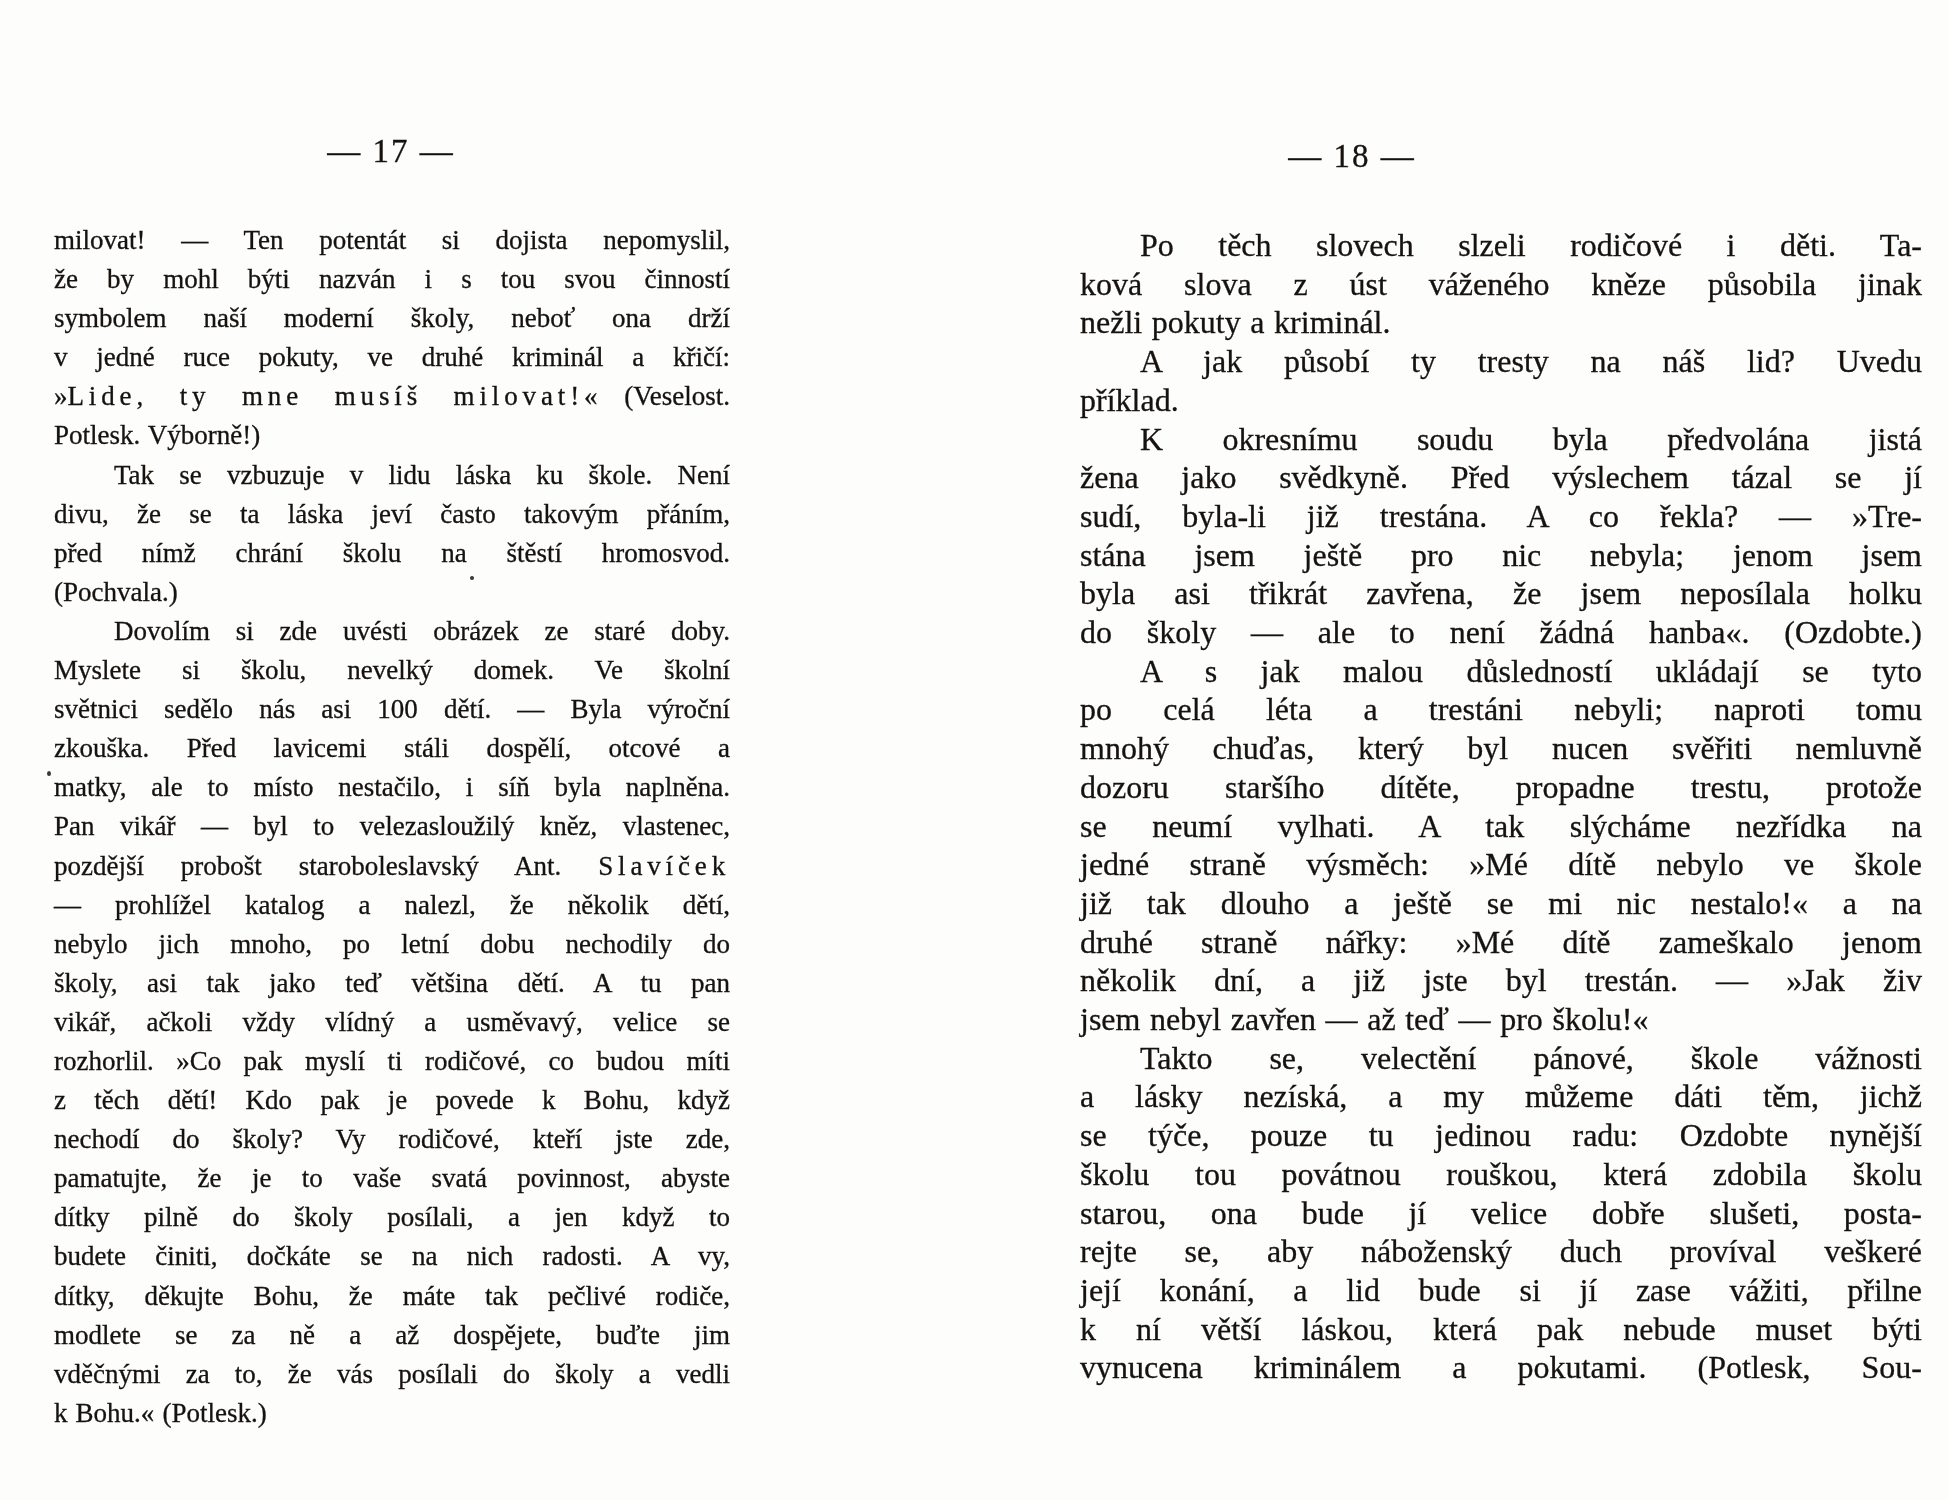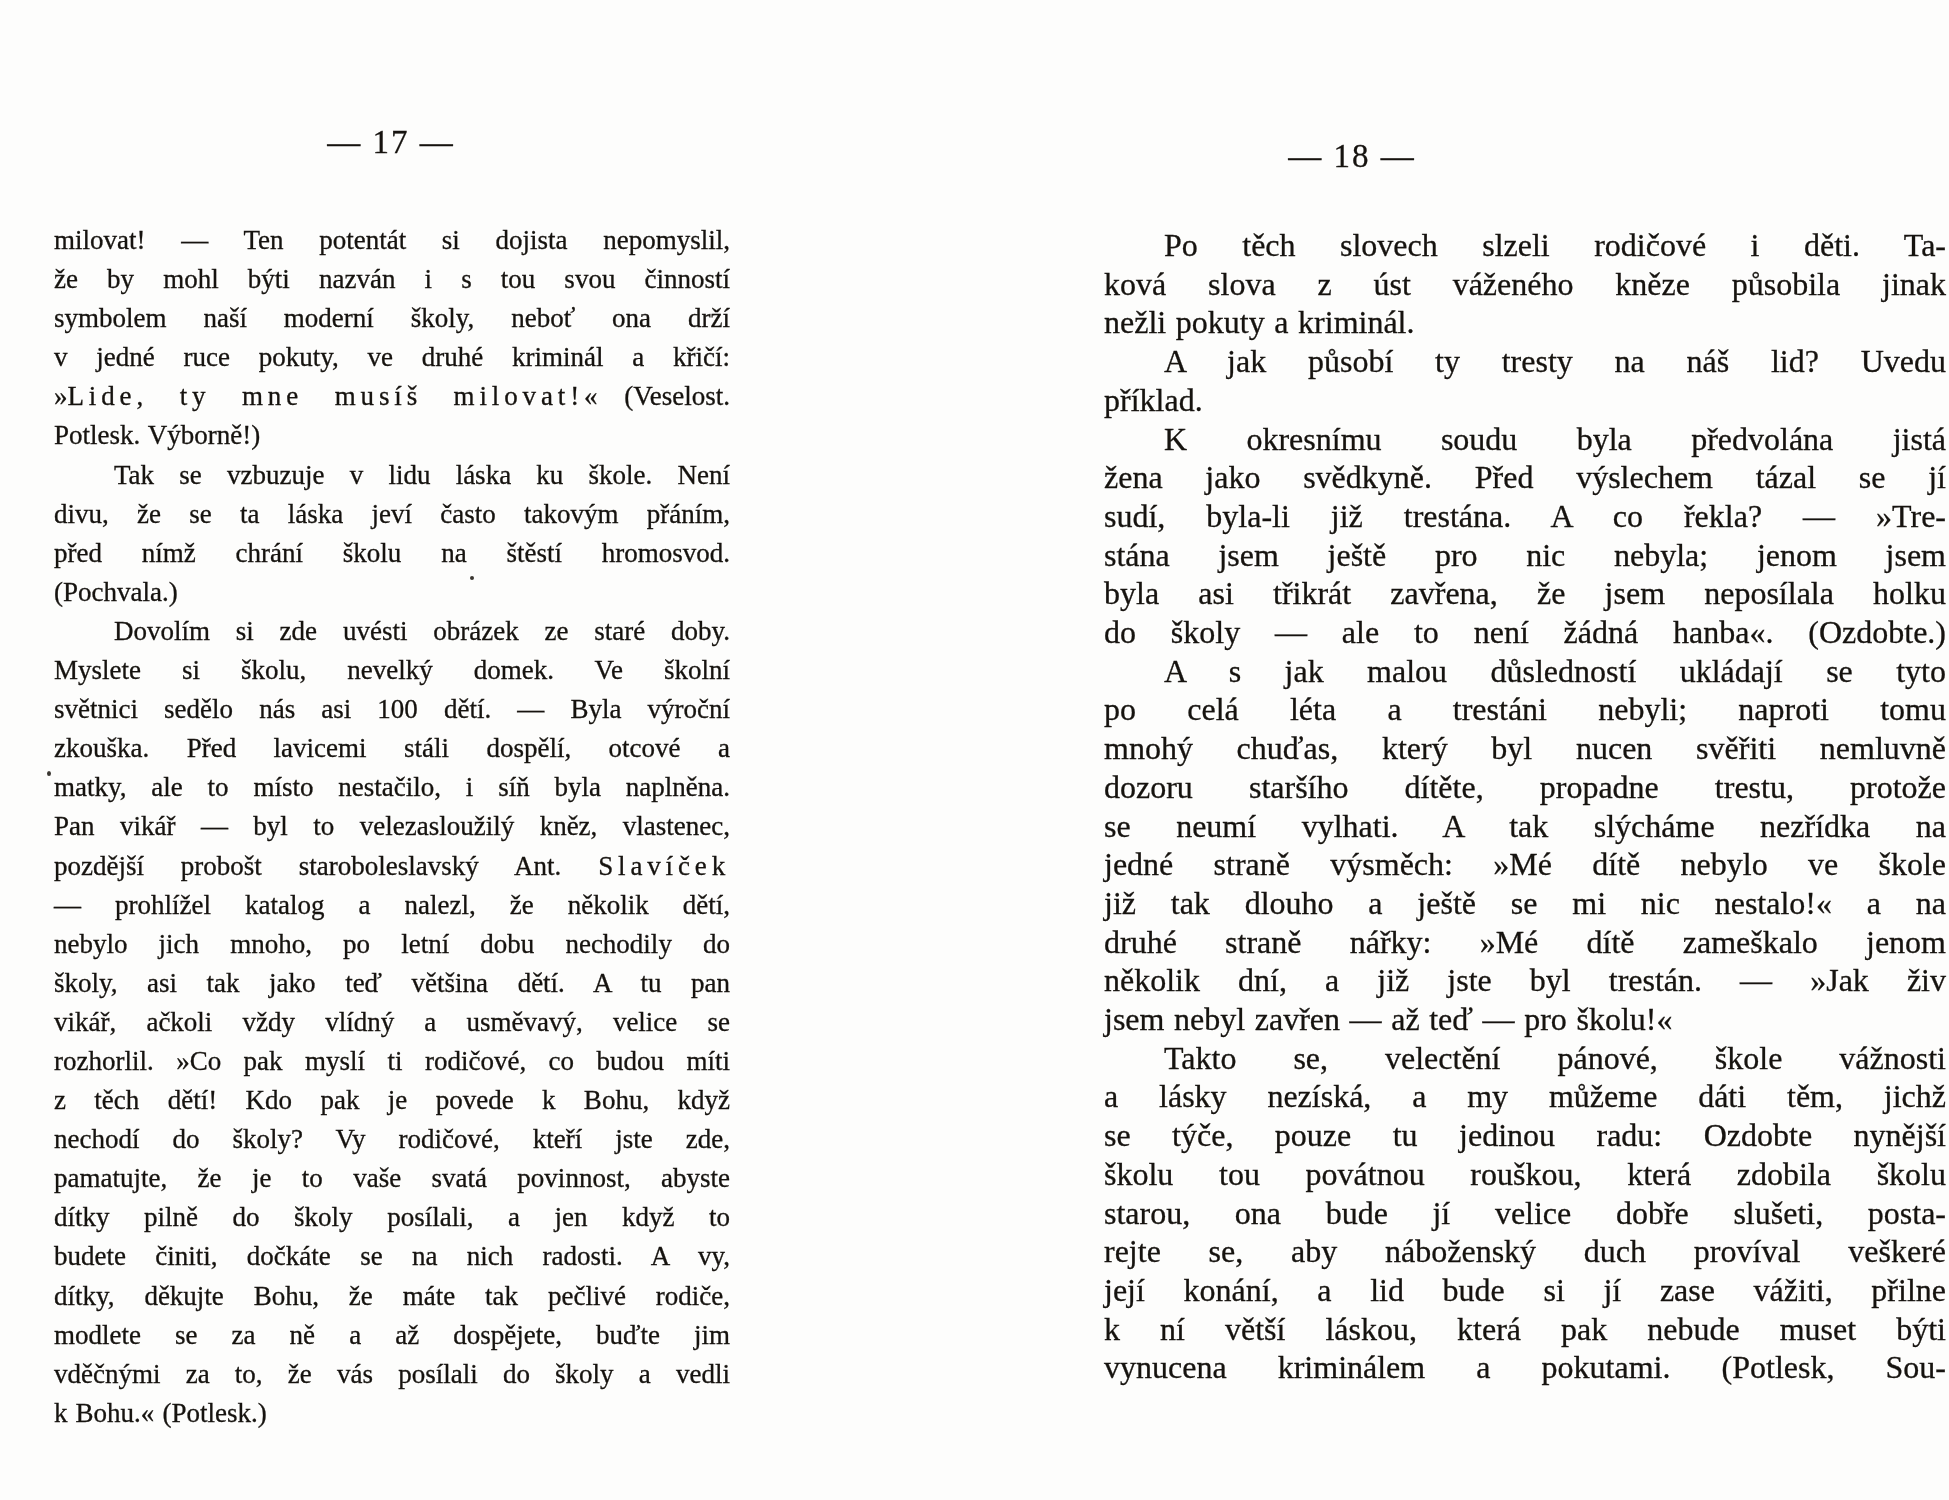--- a/index.html
+++ b/index.html
@@ -14,29 +14,29 @@
   }
   .pagenum {
     position: absolute;
     text-align: center;
     font-size: 33px;
     line-height: 1;
     letter-spacing: 2px;
     -webkit-text-stroke: 0.3px #16130f;
     white-space: pre;
   }
-  #hdr17 { left: 63px;   top: 126px; width: 656px; }
+  #hdr17 { left: 63px;   top: 135px; width: 656px; }
   #hdr18 { left: 1042px; top: 140px; width: 620px; }
   .col {
     position: absolute;
     -webkit-text-stroke: 0.3px #16130f;
     word-spacing: 0.05em;
   }
   #col17 { left: 54px;   top: 221px; width: 676px; font-size: 27px; line-height: 39.1px; }
-  #col18 { left: 1104px; top: 226px; width: 842px; font-size: 32px; line-height: 38.7px; }
+  #col18 { left: 1080px; top: 226px; width: 842px; font-size: 32px; line-height: 38.7px; }
   .line {
     text-align: justify;
     text-align-last: justify;
   }
   .line.noj { text-align: left; text-align-last: left; }
   .line.ind { padding-left: 60px; }
   .gesp { letter-spacing: 0.18em; }
   .artifact {
     position: absolute;
     background: #3a3631;

